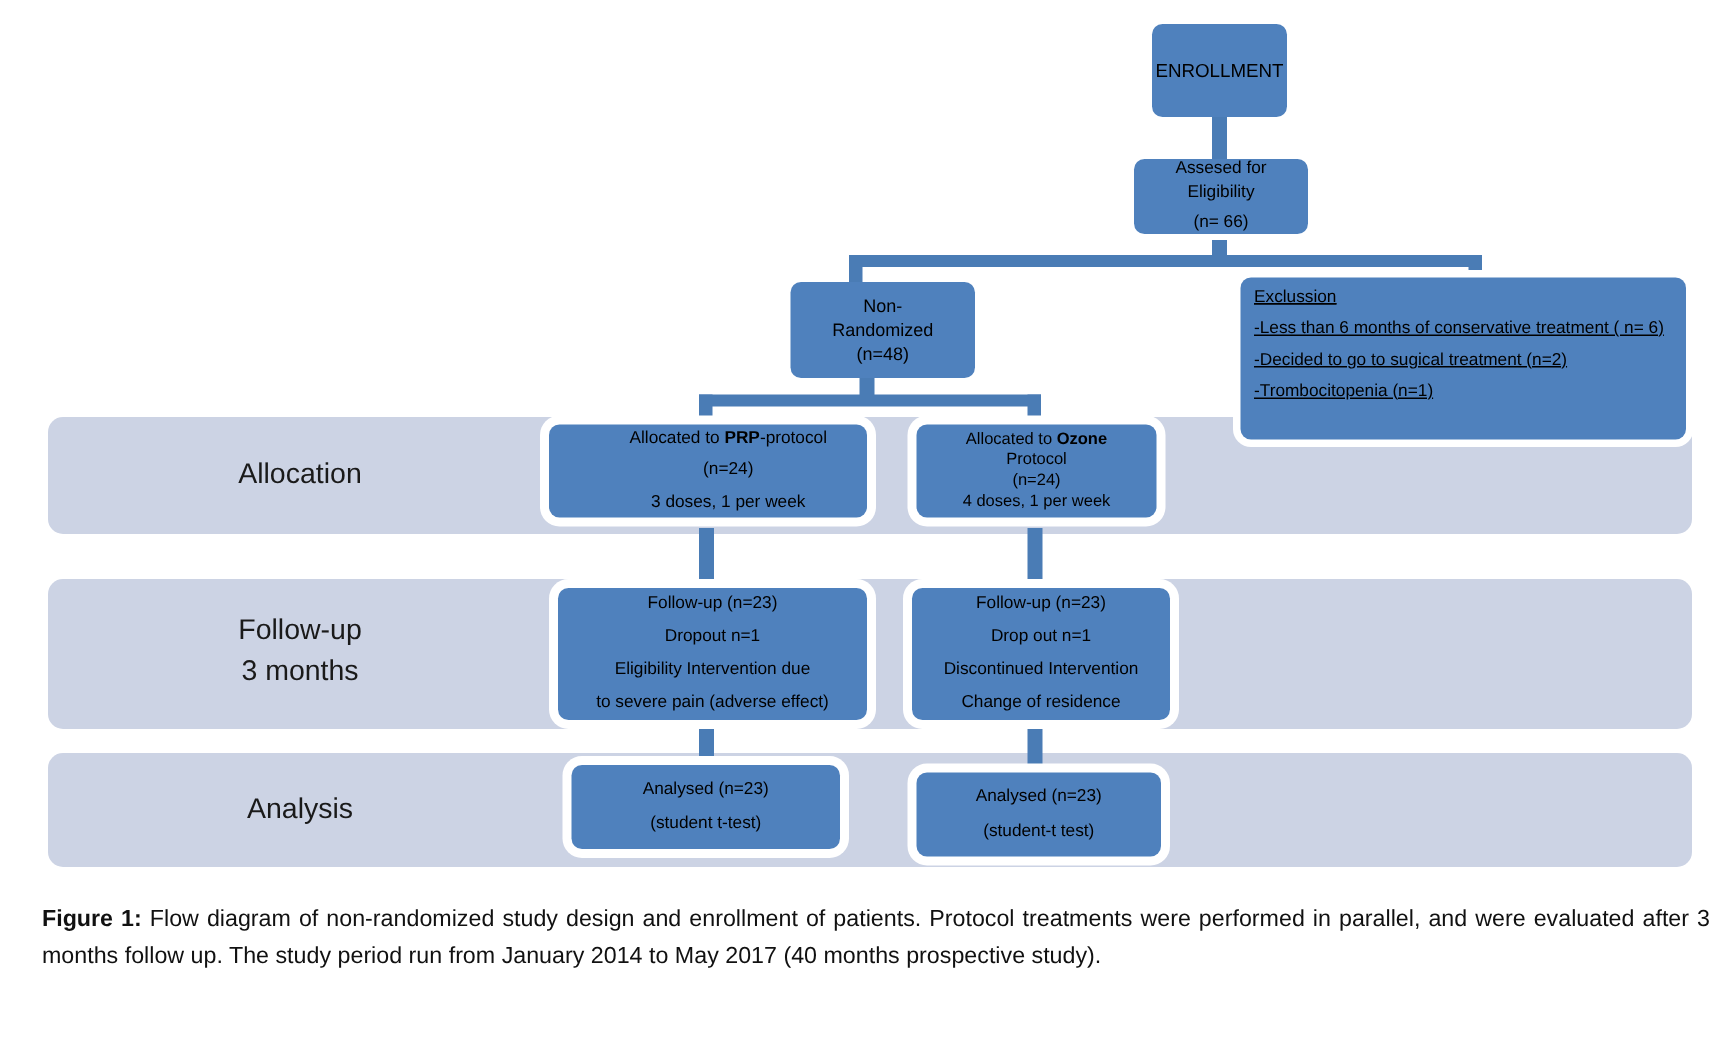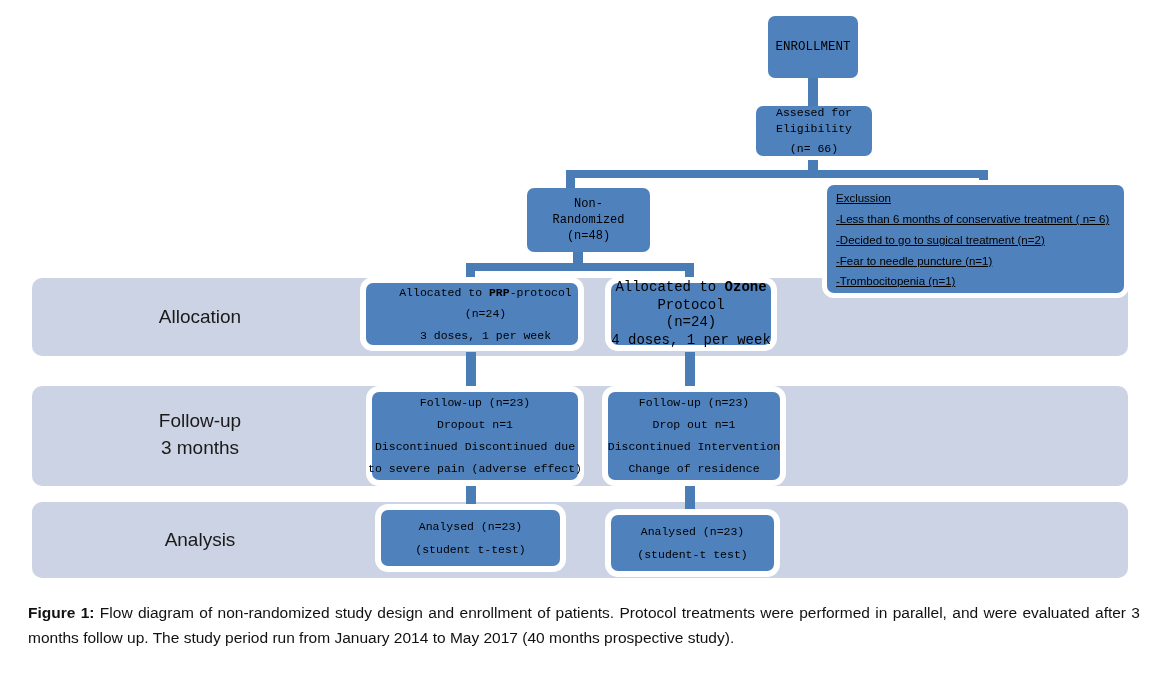--- a/index.html
+++ b/index.html
@@ -44,34 +44,33 @@
     position: absolute;
     background: #4f81bd;
     border-radius: 7px;
     color: #000000;
     display: flex;
     flex-direction: column;
     align-items: center;
     justify-content: center;
     text-align: center;
     box-sizing: border-box;
-    font-family: Liberation Mono, monospace;
   }
   .node.halo {
     box-shadow: 0 0 0 6px #ffffff;
   }
   .node .ln {
     display: block;
     white-space: nowrap;
   }
 
   
   .t-enroll   { font-size: 12.5px; line-height: 1.3; }
   .t-small    { font-size: 11.5px; line-height: 1.85; }
-  .t-tight    { font-size: 14px; line-height: 1.25; }
+  .t-tight    { font-size: 11px; line-height: 1.25; }
   .t-nonrand  { font-size: 12px;  line-height: 1.35; }
   .t-followup { font-size: 11.5px; line-height: 1.9; }
   .t-analysis { font-size: 11.5px; line-height: 2.0; }
 
   
   .excl {
     position: absolute;
     background: #4f81bd;
     border-radius: 7px;
     box-sizing: border-box;
@@ -159,41 +158,40 @@
   <div class="node t-nonrand" style="left:527px; top:188px; width:123px; height:64px;">
     <span class="ln">Non-</span>
     <span class="ln">Randomized</span>
     <span class="ln">(n=48)</span>
   </div>
 
   <div class="excl" style="left:827px; top:185px; width:297px; height:108px;text-decoration:underline;">
     <span class="excl-title">Exclussion</span>
     <span class="excl-item">-Less than 6 months of conservative treatment ( n= 6)</span>
     <span class="excl-item">-Decided to go to sugical treatment (n=2)</span>
-    <span class="excl-item">-Fear to needle puncture (n=1)</span>
     <span class="excl-item">-Trombocitopenia (n=1)</span>
   </div>
 
   <div class="node halo t-small" style="left:366px; top:283px; width:212px; height:62px;padding-left:27px;">
     <span class="ln"><span>Allocated to </span><b>PRP</b><span>-protocol</span></span>
     <span class="ln">(n=24)</span>
     <span class="ln">3 doses, 1 per week</span>
   </div>
 
   <div class="node halo t-tight" style="left:611px; top:283px; width:160px; height:62px;">
     <span class="ln"><span>Allocated to </span><b>Ozone</b></span>
     <span class="ln">Protocol</span>
     <span class="ln">(n=24)</span>
     <span class="ln">4 doses, 1 per week</span>
   </div>
 
   <div class="node halo t-followup" style="left:372px; top:392px; width:206px; height:88px;">
     <span class="ln">Follow-up (n=23)</span>
     <span class="ln">Dropout n=1</span>
-    <span class="ln">Discontinued Discontinued due</span>
+    <span class="ln">Eligibility Intervention due</span>
     <span class="ln">to severe pain (adverse effect)</span>
   </div>
 
   <div class="node halo t-followup" style="left:608px; top:392px; width:172px; height:88px;">
     <span class="ln">Follow-up (n=23)</span>
     <span class="ln">Drop out n=1</span>
     <span class="ln">Discontinued Intervention</span>
     <span class="ln">Change of residence</span>
   </div>
 

